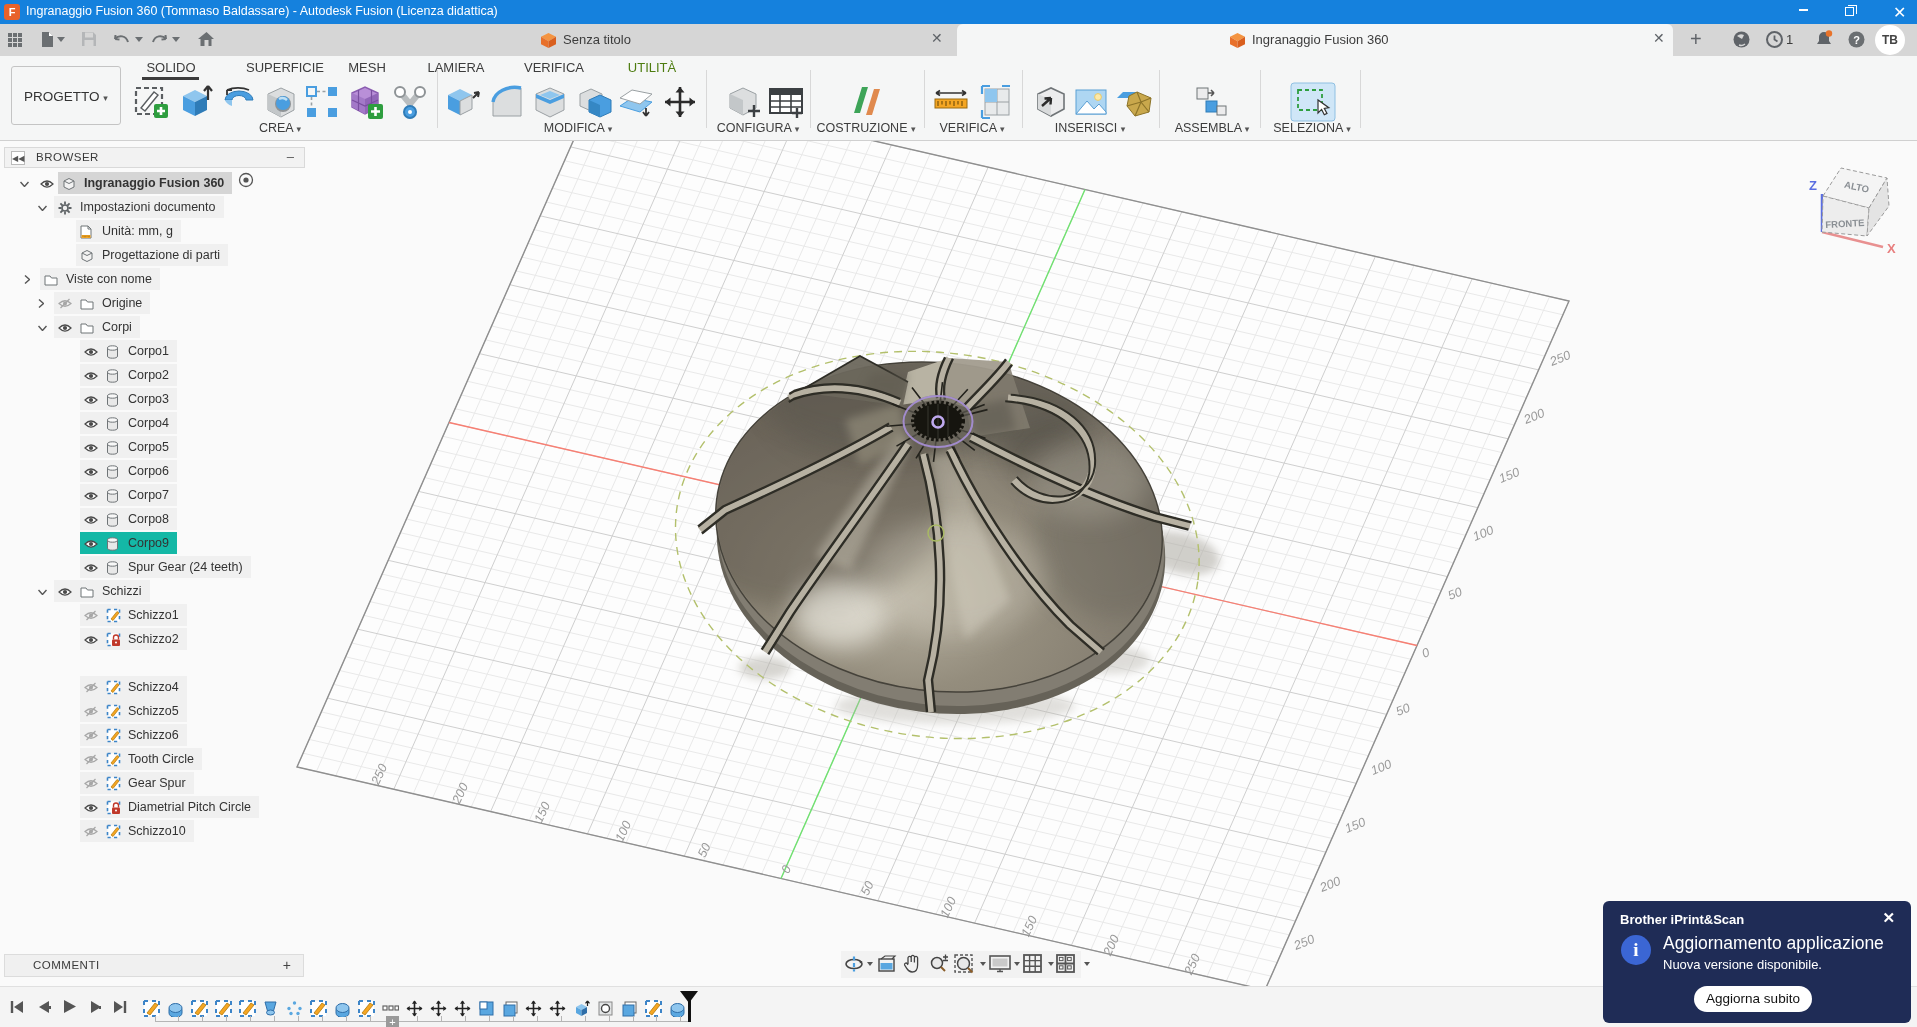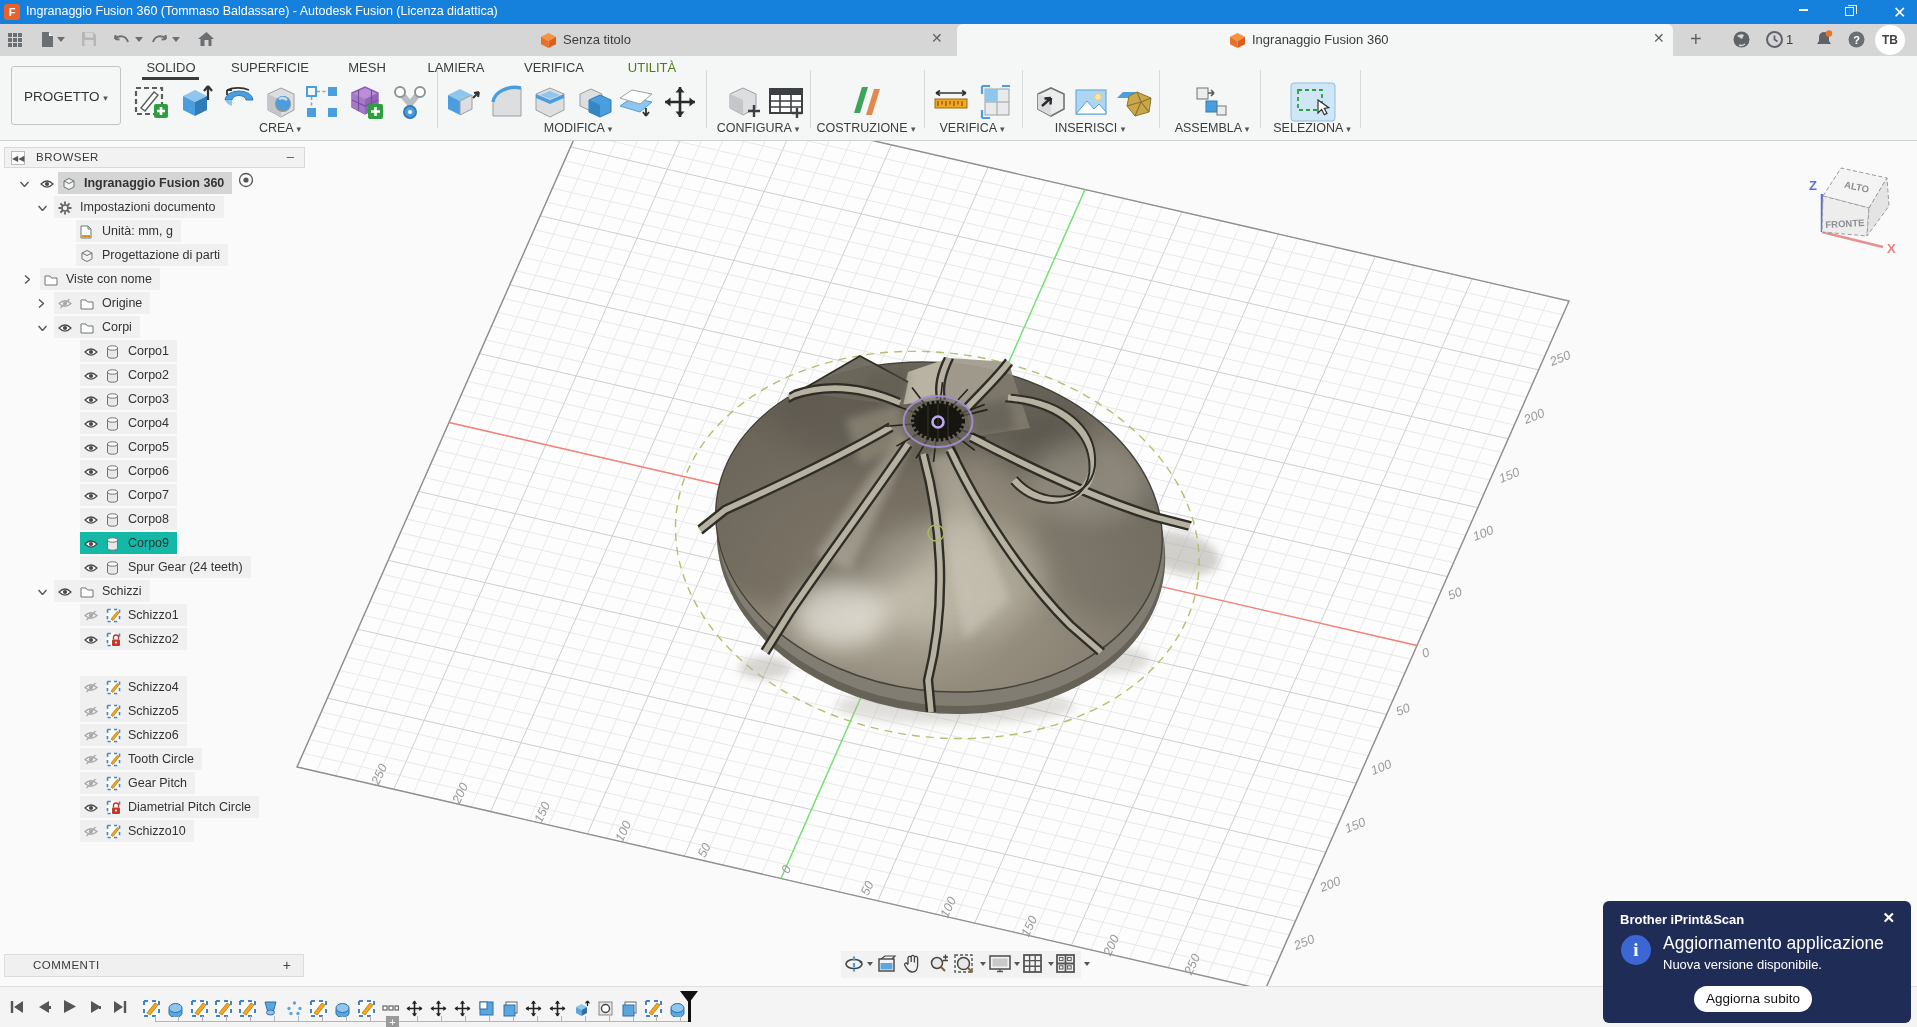--- a/index.html
+++ b/index.html
@@ -83,21 +83,21 @@
 <div class="abs" style="left:1848px;top:7px"><svg width="17" height="17" viewBox="0 0 17 17" style="">
         <circle cx="8.5" cy="8.5" r="8" fill="#6b6f72"></circle>
         <text x="8.5" y="12.5" font-size="11" fill="#fff" text-anchor="middle" font-family="Liberation Sans" font-weight="bold">?</text>
       </svg></div>
 <div class="abs" style="left:1875px;top:1px;width:30px;height:30px;border-radius:50%;background:#fff;color:#444;font-size:12px;font-weight:bold;text-align:center;line-height:30px">TB</div>
 </div>
 <div class="abs" style="left:0;top:56px;width:1917px;height:85px;background:#f5f6f6;border-bottom:1px solid #d0d0d0">
 <div class="abs" style="left:11px;top:10px;width:110px;height:59px;border:1px solid #c4c4c4;border-radius:3px;background:#f5f6f6;font-size:13.5px;color:#333;text-align:center;line-height:59px">PROGETTO <span style="font-size:9px;color:#555">▾</span></div>
 <div class="abs" style="left:111px;top:4px;width:120px;text-align:center;font-size:13px;color:#3c3c3c">SOLIDO</div>
 <div class="abs" style="left:142px;top:21px;width:57px;height:3px;background:#3c3c3c"></div>
-<div class="abs" style="left:210px;top:4px;width:120px;text-align:center;font-size:13px;color:#3c3c3c">SUPERFICIE</div>
+<div class="abs" style="left:225px;top:4px;width:120px;text-align:center;font-size:13px;color:#3c3c3c">SUPERFICIE</div>
 <div class="abs" style="left:307px;top:4px;width:120px;text-align:center;font-size:13px;color:#3c3c3c">MESH</div>
 <div class="abs" style="left:396px;top:4px;width:120px;text-align:center;font-size:13px;color:#3c3c3c">LAMIERA</div>
 <div class="abs" style="left:494px;top:4px;width:120px;text-align:center;font-size:13px;color:#3c3c3c">VERIFICA</div>
 <div class="abs" style="left:592px;top:4px;width:120px;text-align:center;font-size:13px;color:#4d7c0f">UTILITÀ</div>
 <div class="abs" style="left:205px;top:65px;width:150px;text-align:center;font-size:12.5px;color:#3c3c3c">CREA <span style="font-size:9px;color:#555">▾</span></div>
 <div class="abs" style="left:503px;top:65px;width:150px;text-align:center;font-size:12.5px;color:#3c3c3c">MODIFICA <span style="font-size:9px;color:#555">▾</span></div>
 <div class="abs" style="left:683px;top:65px;width:150px;text-align:center;font-size:12.5px;color:#3c3c3c">CONFIGURA <span style="font-size:9px;color:#555">▾</span></div>
 <div class="abs" style="left:791px;top:65px;width:150px;text-align:center;font-size:12.5px;color:#3c3c3c">COSTRUZIONE <span style="font-size:9px;color:#555">▾</span></div>
 <div class="abs" style="left:897px;top:65px;width:150px;text-align:center;font-size:12.5px;color:#3c3c3c">VERIFICA <span style="font-size:9px;color:#555">▾</span></div>
 <div class="abs" style="left:1015px;top:65px;width:150px;text-align:center;font-size:12.5px;color:#3c3c3c">INSERISCI <span style="font-size:9px;color:#555">▾</span></div>
@@ -556,21 +556,21 @@
             <path d="M5 11 L11 3.5 L13 5 L7 12.5 Z" fill="#f5a623" stroke="#b07708" stroke-width="0.7"></path>
           </svg></span><span style="padding-right:8px">Tooth Circle</span></span></div>
     <div style="position:absolute;left:80px;top:631px;height:22px;line-height:22px;white-space:nowrap"><span style="background:#f0f0f0;display:inline-block;height:22px;padding-left:4px"><span style="display:inline-block;width:22px"><svg width="14" height="11" viewBox="0 0 14 11" style="vertical-align:middle">
             <path d="M1 5.5 Q7 0 13 5.5 Q7 11 1 5.5Z" fill="none" stroke="#a7a7a7" stroke-width="1.2"></path>
             <circle cx="7" cy="5.5" r="2" fill="#a7a7a7"></circle>
             <path d="M2.5 10 L11.5 1" stroke="#a7a7a7" stroke-width="1.3"></path>
           </svg></span><span style="display:inline-block;width:22px"><svg width="15" height="15" viewBox="0 0 15 15" style="vertical-align:middle">
             <rect x="1.5" y="1.5" width="12" height="12" fill="#fff"></rect>
             <path d="M1.5 1.5h3.2M8 1.5h3.2M1.5 1.5v3.2M1.5 8v3.2M13.5 1.5v3.2M13.5 8v3.2M1.5 13.5h3.2M8 13.5h3.2" stroke="#3d85c8" stroke-width="1.6"></path>
             <path d="M5 11 L11 3.5 L13 5 L7 12.5 Z" fill="#f5a623" stroke="#b07708" stroke-width="0.7"></path>
-          </svg></span><span style="padding-right:8px">Gear Pitch</span></span></div>
+          </svg></span><span style="padding-right:8px">Gear Spur</span></span></div>
     <div style="position:absolute;left:80px;top:655px;height:22px;line-height:22px;white-space:nowrap"><span style="background:#f0f0f0;display:inline-block;height:22px;padding-left:4px"><span style="display:inline-block;width:22px"><svg width="14" height="10" viewBox="0 0 14 10" style="vertical-align:middle">
             <path d="M1 5 Q7 -1 13 5 Q7 11 1 5Z" fill="#fff" stroke="#4a4a4a" stroke-width="1.2"></path>
             <circle cx="7" cy="5" r="2.1" fill="#4a4a4a"></circle>
           </svg></span><span style="display:inline-block;width:22px"><svg width="15" height="15" viewBox="0 0 15 15" style="vertical-align:middle">
             <rect x="1.5" y="1.5" width="12" height="12" fill="#fff"></rect>
             <path d="M1.5 1.5h3.2M1.5 1.5v3.2M1.5 8v3.2M13.5 1.5v3.2M1.5 13.5h3.2" stroke="#3d85c8" stroke-width="1.6"></path>
             <rect x="6" y="7.5" width="8" height="6.5" rx="1" fill="#c0392b"></rect>
             <path d="M7.5 7.5 v-2 a2.5 2.5 0 0 1 5 0 v2" fill="none" stroke="#c0392b" stroke-width="1.4"></path>
             <circle cx="10" cy="10.5" r="1" fill="#fff"></circle>
           </svg></span><span style="padding-right:8px">Diametrial Pitch Circle</span></span></div>

